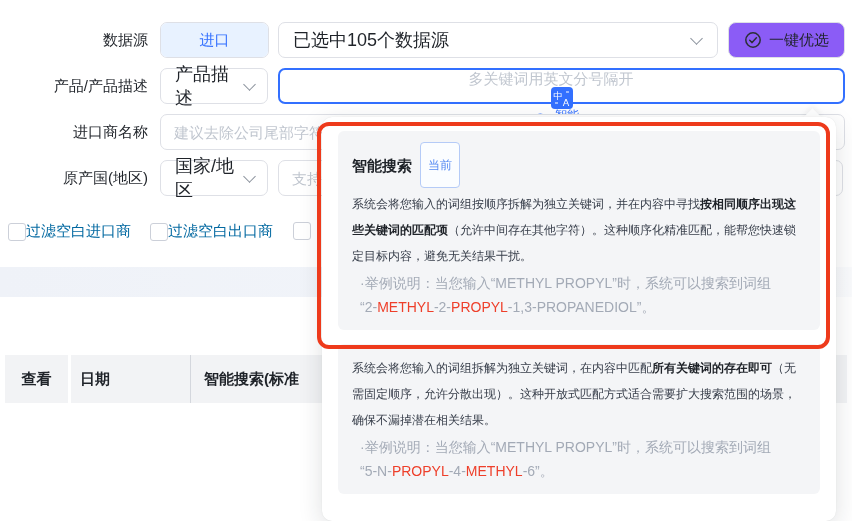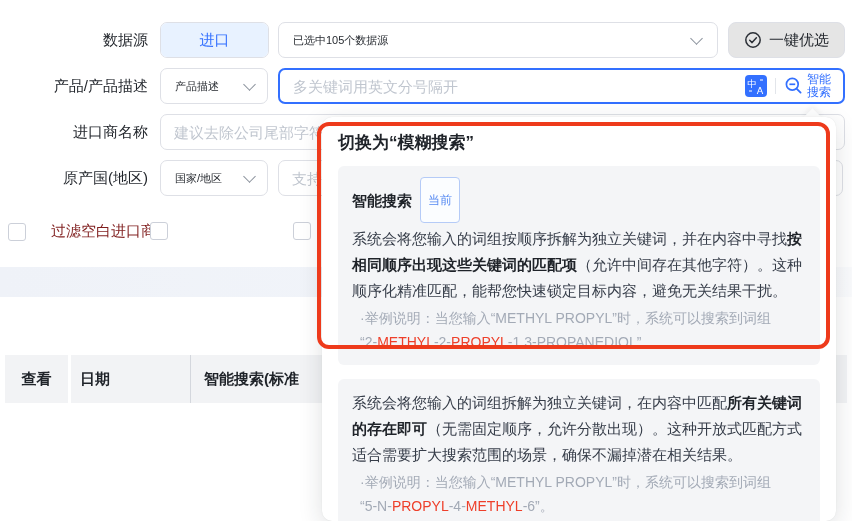--- a/index.html
+++ b/index.html
@@ -18,50 +18,50 @@
     border-radius:7px;display:flex;overflow:hidden;background:#fff;
   }
   .toggle .seg{flex:1;display:flex;align-items:center;justify-content:center;
     font-size:15px;color:#1f2329;cursor:pointer;}
   .toggle .seg.active{background:#e8f2ff;color:#3370ff;}
   
   .ctl{
     position:absolute;height:34px;border:1px solid #dee0e6;border-radius:7px;
     background:#fff;display:flex;align-items:center;box-sizing:content-box;
   }
-  .ctl .val{font-size:11px;color:#1f2329;padding-left:14px;}
+  .ctl .val{font-size:18px;color:#1f2329;padding-left:14px;}
   .chev{
     width:8px;height:8px;border-right:1.6px solid #8a919c;border-bottom:1.6px solid #8a919c;
     transform:rotate(45deg);margin-top:-4px;
   }
   .ctl input{
     flex:1;min-width:0;border:none;outline:none;background:transparent;
     font-size:15px;padding:0 0 0 13px;color:#1f2329;
     font-family:"Liberation Sans","DejaVu Sans",sans-serif;
   }
   .ctl input::placeholder{color:#c0c6cf;}
-  .ctl.focused{border:2px solid #3370ff;height:32px;}
+  .ctl.focused{border:2px solid #3370ff;height:32px;flex-direction:column;}
   .vdiv{width:1px;height:16px;background:#e2e5ea;margin:0 8px;}
   .smart-btn{display:flex;align-items:center;gap:3px;margin-right:8px;cursor:pointer;}
   .smart-btn .txt{
     width:28px;font-size:12px;line-height:13px;color:#3370ff;word-break:break-all;
   }
   .opt-btn{
-    position:absolute;left:728px;top:22px;width:117px;height:36px;background:#e5e5e5;
+    position:absolute;left:728px;top:22px;width:117px;height:36px;background:#8b5cf6;
     border:1px solid #dee0e6;border-radius:8px;display:flex;align-items:center;
     justify-content:center;gap:7px;font-size:15px;color:#1f2329;cursor:pointer;
     font-family:inherit;
   }
   
   .cbrow{position:absolute;top:222px;display:flex;align-items:center;}
   .cb{
     width:16px;height:16px;border:1px solid #ccd0d9;border-radius:3px;background:#fff;
     flex:0 0 auto;
   }
-  .cblabel{font-size:15px;color:#7f1d1d;margin-left:25px;}
+  .cblabel{font-size:15px;color:#0369a1;margin-left:0;}
   
   .band{
     position:absolute;left:0;top:267px;width:852px;height:30px;
     background:linear-gradient(90deg,#eff2f8 0%,#f2f5fa 70%,#fafbfd 100%);
   }
   
   .thead{
     position:absolute;left:5px;top:355px;width:842px;height:48px;background:#f2f3f5;
     display:flex;align-items:center;font-size:15px;font-weight:700;color:#1f2329;
   }
@@ -83,21 +83,21 @@
   .popup-title{font-size:17px;font-weight:600;color:#1f2329;line-height:24px;margin:0 0 11px;}
   .mode-block{
     background:#f4f5f7;border-radius:6px;padding:11px 14px;margin-bottom:14px;
   }
   .mode-head{display:flex;align-items:center;gap:8px;margin-bottom:3px;}
   .mode-name{font-size:15px;font-weight:700;color:#1f2329;line-height:21px;}
   .badge{
     font-size:12px;line-height:16px;color:#568af2;border:1px solid #b5cbf7;
     background:#fbfdff;border-radius:4px;padding:14px 7px;text-align:right;
   }
-  .mode-desc{font-size:15px;line-height:26px;color:#363d49;margin:0;}
+  .mode-desc{font-size:12px;line-height:26px;color:#363d49;margin:0;}
   .mode-desc b{color:#1f2329;}
   .mode-ex{font-size:14px;line-height:24px;color:#a3aab6;margin:2px 8px 0;}
   .mode-ex .red{color:#ee3f2a;}
   .hl-ring{
     position:absolute;left:317px;top:122px;width:505px;height:219px;
     border:4px solid #ee3a1b;border-radius:12px;z-index:11;pointer-events:none;
   }
 </style>
 </head>
 <body>
@@ -163,39 +163,39 @@
 <div class="ctl" style="left:278px;top:160px;width:563px">
   <input type="text" placeholder="支持" style="">
 </div>
 
 <div class="cbrow" style="left:8px">
   <span class="cb"></span>
   <span class="cblabel">过滤空白进口商</span>
 </div>
 <div class="cbrow" style="left:150px">
   <span class="cb"></span>
+  <span class="cblabel">过滤空白出口商</span>
 </div>
 <div class="cbrow" style="left:293px">
   <span class="cb"></span>
 </div>
 
 <div class="band"></div>
 
 <div class="thead">
   <div class="th-view">查看</div>
   <div class="th-gap"></div>
   <div class="th-date">日期</div>
   <div class="th-sep"></div>
   <div class="th-imp">智能搜索(标准</div>
 </div>
 
 <div class="popup-arrow"></div>
 
 <div class="popup">
-  <div class="popup-title">切换为“模糊搜索”</div>
 
   <div class="mode-block">
     <div class="mode-head">
       <span class="mode-name">智能搜索</span>
       <span class="badge">当前</span>
     </div>
     <p class="mode-desc"><span>系统会将您输入的词组按顺序拆解为独立关键词，并在内容中寻找</span><b>按相同顺序出现这些关键词的匹配项</b><span>（允许中间存在其他字符）。这种顺序化精准匹配，能帮您快速锁定目标内容，避免无关结果干扰。</span></p>
     <p class="mode-ex"><span>·举例说明：当您输入“METHYL PROPYL”时，系统可以搜索到词组</span><br><span>“2-</span><span class="red">METHYL</span><span>-2-</span><span class="red">PROPYL</span><span>-1,3-PROPANEDIOL”。</span></p>
   </div>
 

